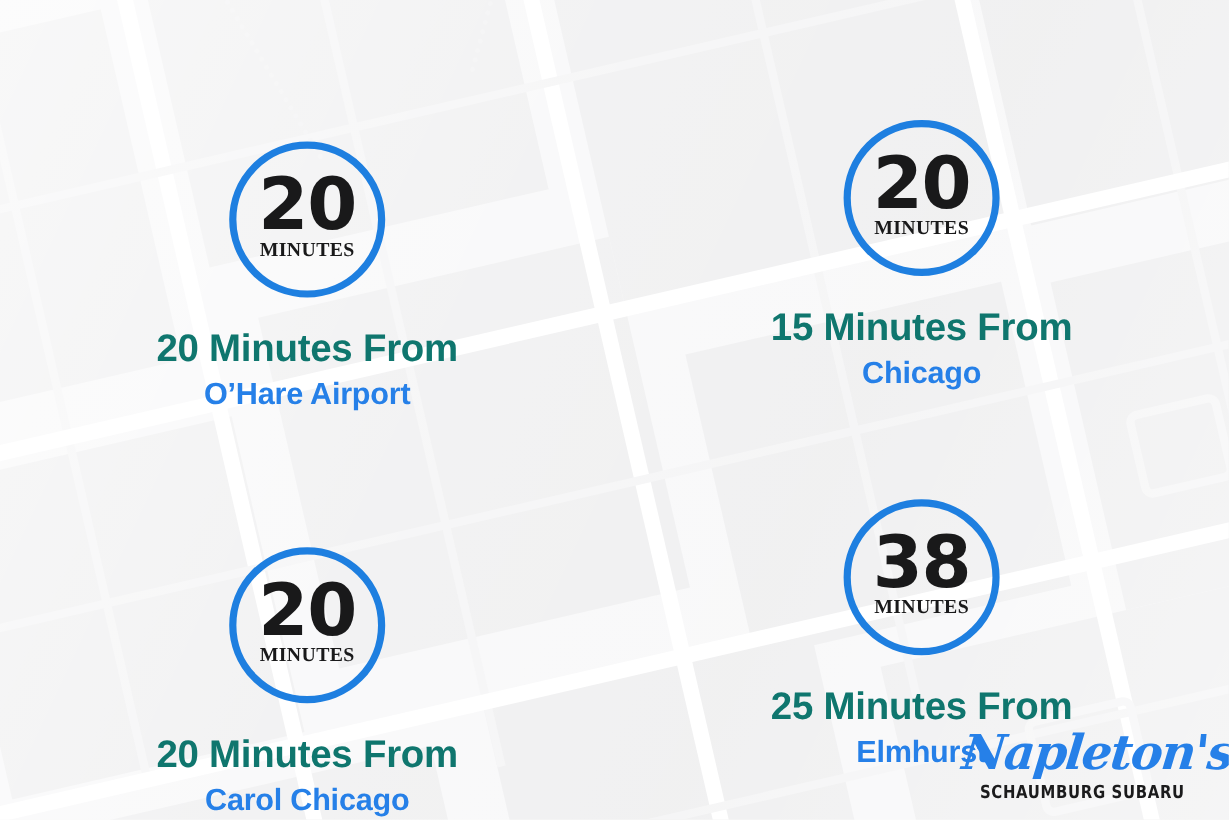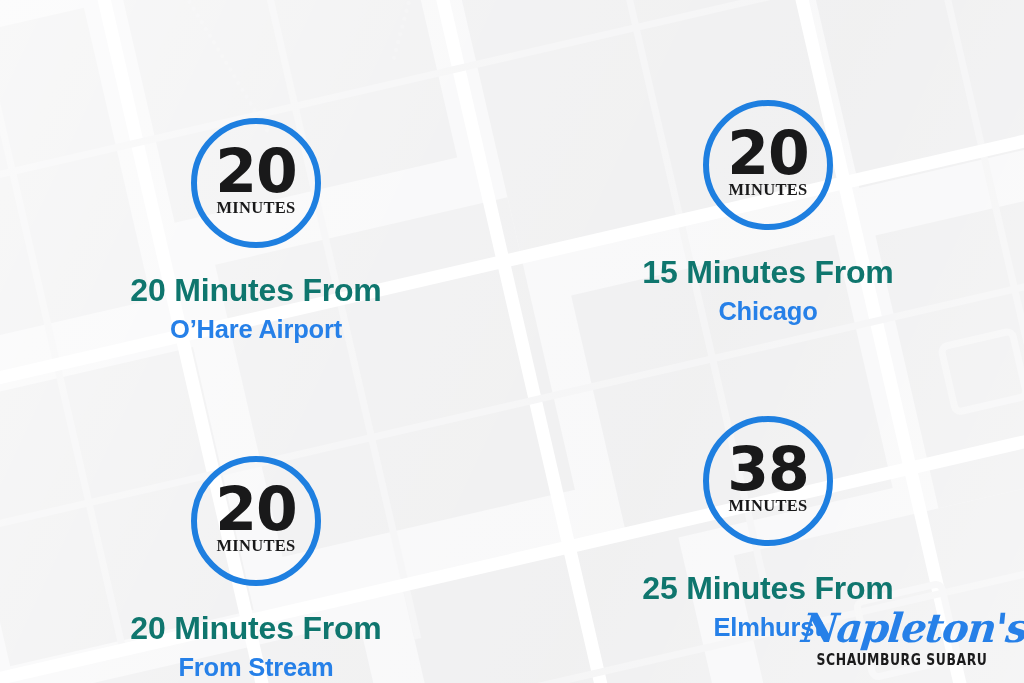--- a/index.html
+++ b/index.html
@@ -245,21 +245,21 @@
       </div>
     </div>
 
     <div class="cell col-left row-2">
       <div class="badge">
         <span class="badge-number">20</span>
         <span class="badge-unit">MINUTES</span>
       </div>
       <div class="caption">
         <span class="caption-line1">20 Minutes From</span>
-        <span class="caption-line2">From Stream</span>
+        <span class="caption-line2">Carol Chicago</span>
       </div>
     </div>
 
     <div class="cell col-right row-2">
       <div class="badge">
         <span class="badge-number">38</span>
         <span class="badge-unit">MINUTES</span>
       </div>
       <div class="caption">
         <span class="caption-line1">25 Minutes From</span>

